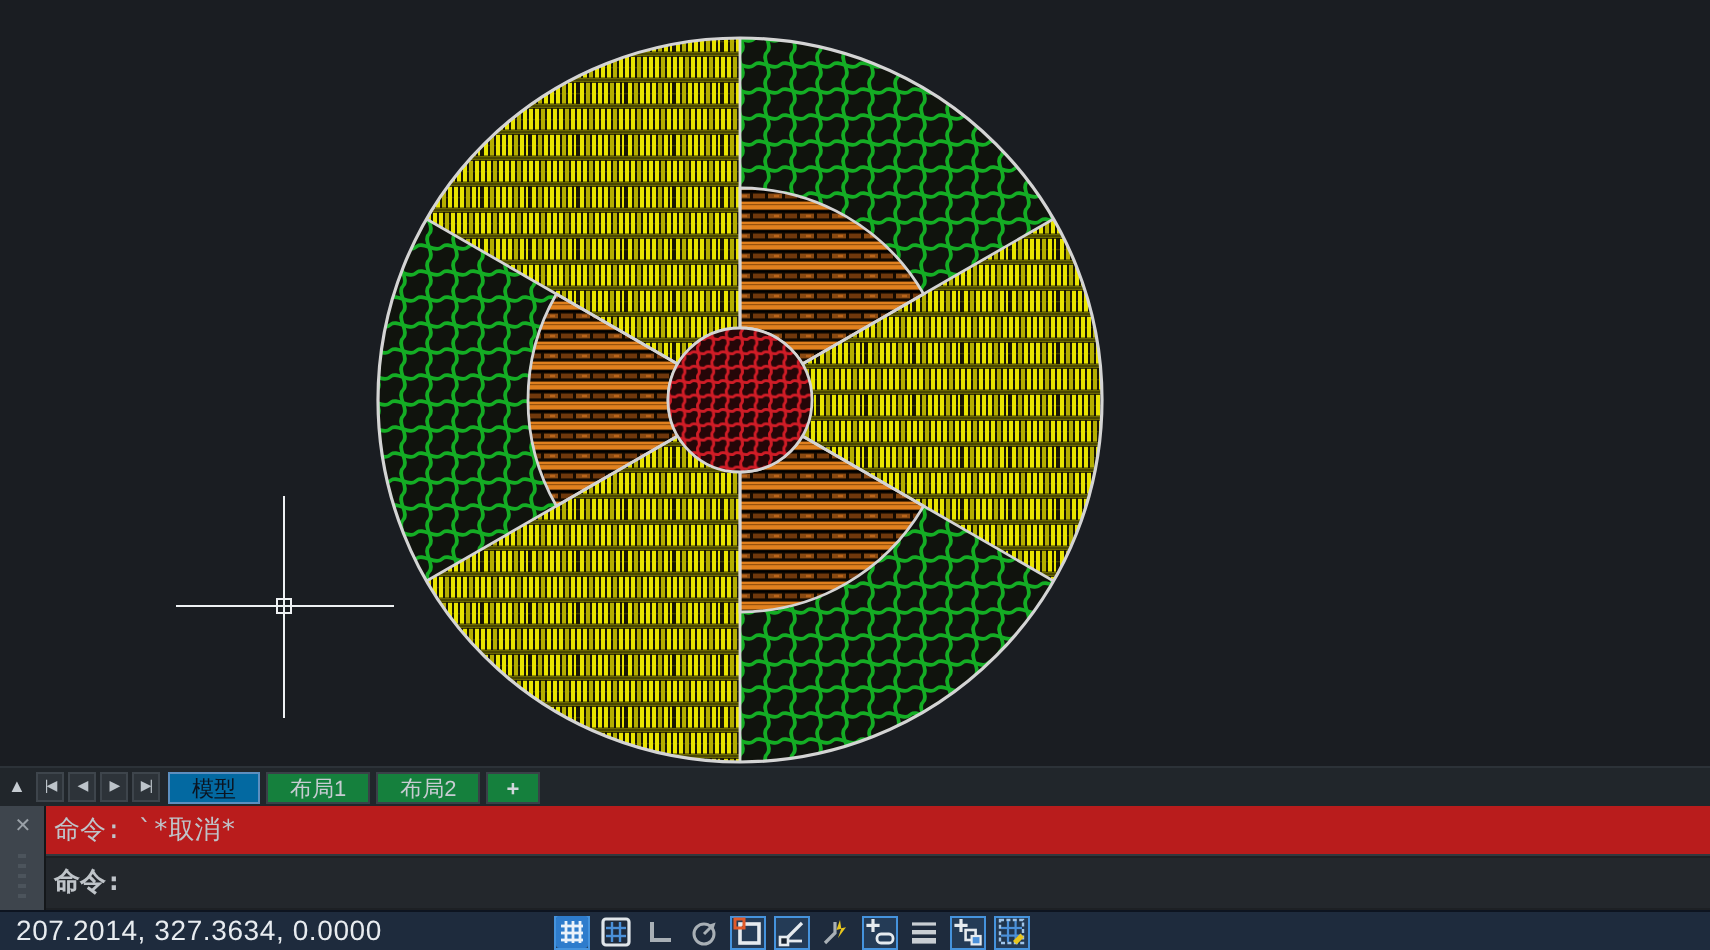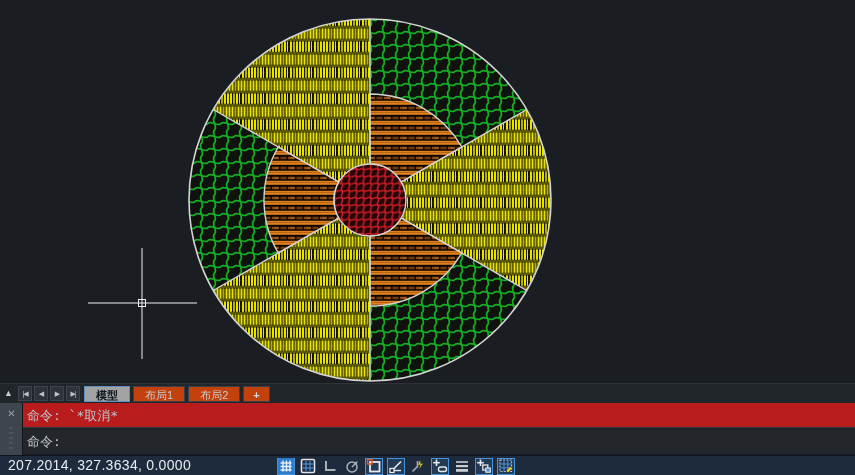--- a/index.html
+++ b/index.html
@@ -19,36 +19,36 @@
   .xline{stroke:#eef1f3;stroke-width:1;}
   
   .tab-bar{position:absolute;left:0;top:383px;width:855px;height:20px;background:#21262b;
            display:flex;align-items:center;border-top:1px solid #2c3238;box-sizing:border-box;}
   .nav-btn{width:14px;height:15px;margin:0 1px;background:#2d3339;border:1px solid #3e454c;
            color:#bcc3c9;font-size:7px;line-height:13px;text-align:center;box-sizing:border-box;
            letter-spacing:-1px;overflow:hidden;}
   .expand-btn{width:15px;height:15px;margin:0 1px 0 1px;background:#21262b;border:none;
            color:#c6ccd2;font-size:9px;line-height:15px;text-align:center;}
   .tab{height:16px;line-height:16px;padding:0 11px;margin-left:3px;font-size:11px;
-       background:#c2410c;color:#c7ccd2;border:1px solid #3a4148;box-sizing:border-box;}
-  .tab.active{background:#a3a3a3;color:#0b1420;font-weight:bold;border-color:#5d8fc0;}
+       background:#15803d;color:#c7ccd2;border:1px solid #3a4148;box-sizing:border-box;}
+  .tab.active{background:#0369a1;color:#0b1420;font-weight:normal;border-color:#5d8fc0;}
   .tab.add{padding:0 9px;font-weight:bold;color:#d2d7dc;}
   
   .cmd{position:absolute;left:0;top:403px;width:855px;height:52px;background:#1d2024;}
   .cmd-grip{position:absolute;left:0;top:0;width:22px;height:52px;background:#3e454d;
             border-right:1px solid #14171a;}
   .cmd-close{position:absolute;left:5px;top:4px;width:13px;height:13px;color:#9aa1a8;
              font-size:10px;line-height:13px;text-align:center;}
   .cmd-dots{position:absolute;left:9px;top:24px;width:4px;height:22px;
             background:repeating-linear-gradient(#4c545c 0 2px,transparent 2px 5px);}
   .cmd-row{position:absolute;left:23px;width:832px;height:25px;color:#bfc4c9;font-size:13px;
            font-family:"DejaVu Sans Mono","Liberation Sans",monospace;line-height:25px;
            padding-left:4px;box-sizing:border-box;white-space:pre;}
   .cmd-row.r1{top:0;background:#b91c1c;border-bottom:1px solid #32383e;}
-  .cmd-row.r2{top:26px;background:#23272c;}
+  .cmd-row.r2{top:26px;background:#23272c;font-weight:bold;}
   
   .status{position:absolute;left:0;top:455px;width:855px;height:20px;background:#1e2b3d;
           border-top:1px solid #0d1420;box-sizing:border-box;}
   .coords{position:absolute;left:8px;top:0;height:26px;line-height:19px;color:#e8ecf0;
           font-size:14px;letter-spacing:.3px;}
   .sicons{position:absolute;left:277px;top:1px;height:18px;display:flex;gap:4px;align-items:center;}
   .sicon{width:18px;height:17px;box-sizing:border-box;display:flex;align-items:center;
          justify-content:center;border:1px solid transparent;}
   .sicon.active{border-color:var(--accent-blue);background:rgba(70,140,220,.16);}
   .sicon svg{display:block;}

